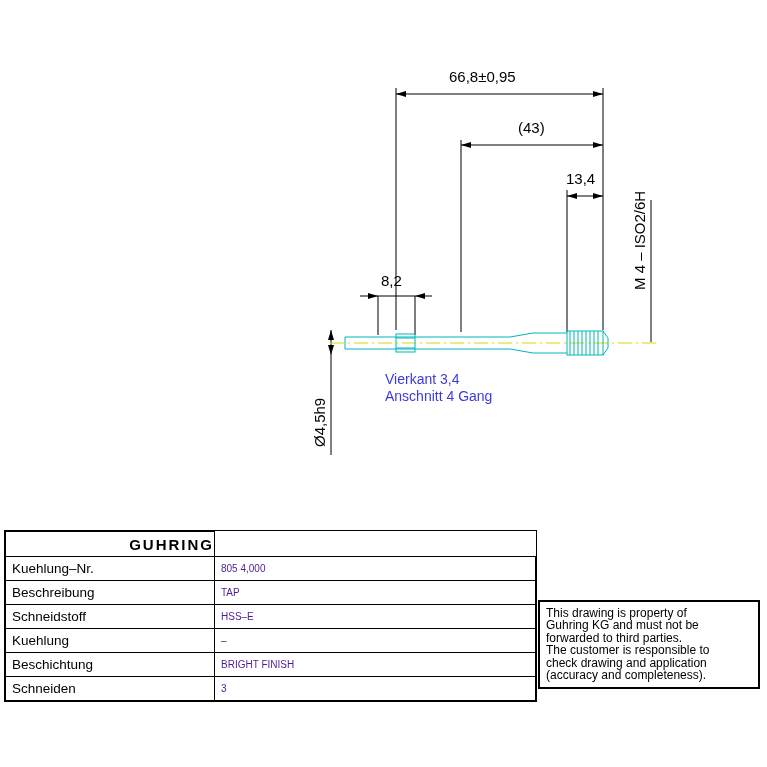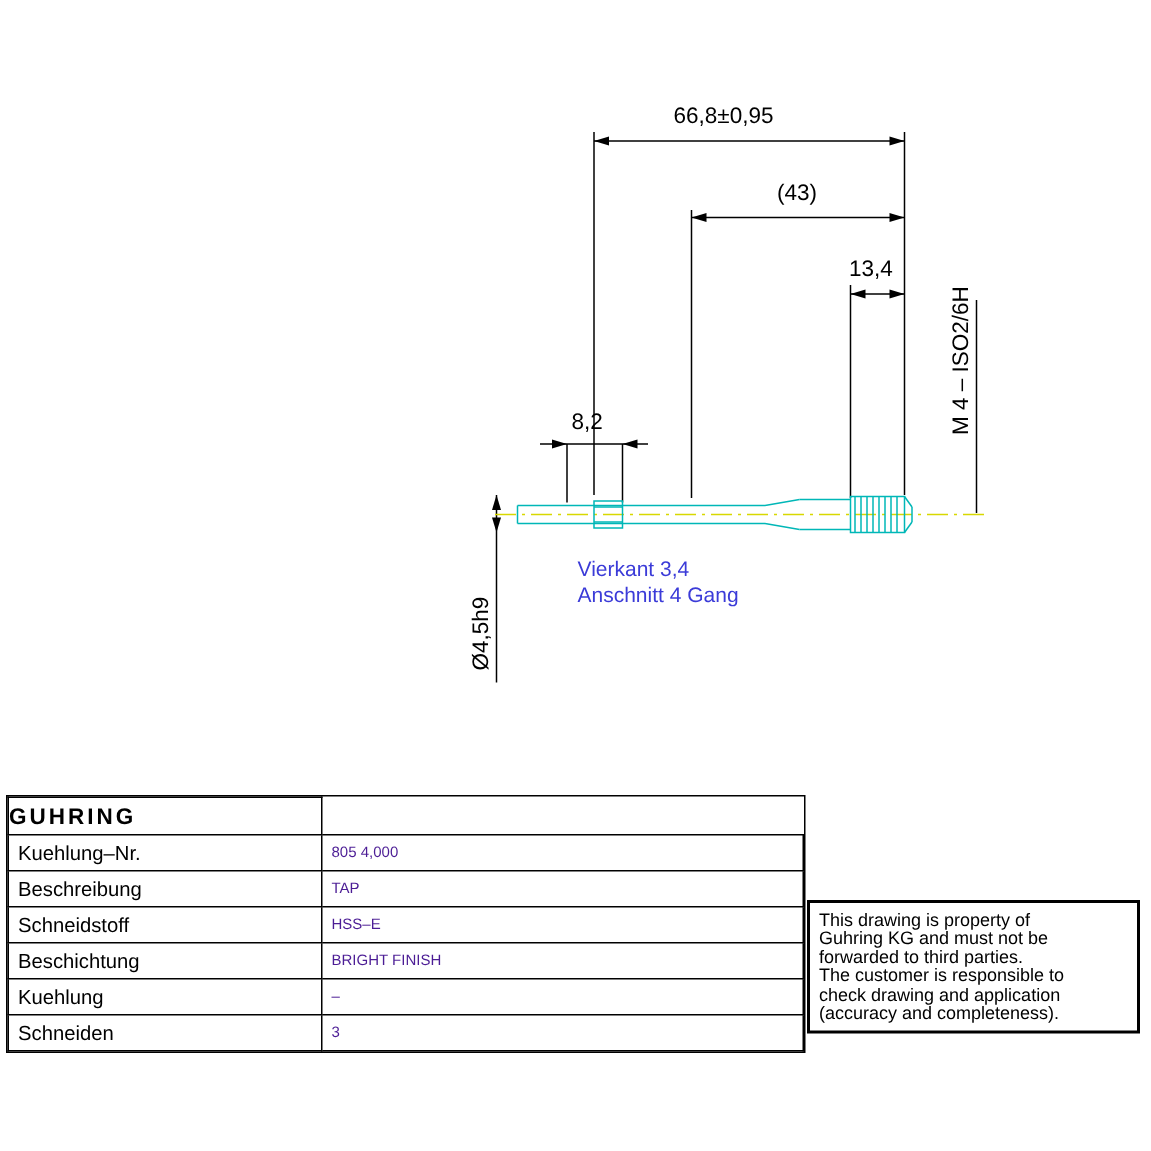--- a/index.html
+++ b/index.html
@@ -64,21 +64,21 @@
     color: #000000;
   }
   .titleblock td.value {
     color: #4c1d95;
     font-size: 10px;
     margin-top: 12px;
   }
   .logo-cell {
     height: 24px !important;
     padding: 0 !important;
-    text-align: left;
+    text-align: right;
   }
   .logo-text {
     font-family: "Liberation Sans", sans-serif;
     font-size: 15px;
     letter-spacing: 2px;
     color: #000000;
     font-weight: bold;
     display: inline-block;
     padding: 1px 0 0 0;
     
@@ -211,26 +211,26 @@
         </tr>
         <tr>
           <td class="label">Beschreibung</td>
           <td class="value">TAP</td>
         </tr>
         <tr>
           <td class="label">Schneidstoff</td>
           <td class="value">HSS–E</td>
         </tr>
         <tr>
+          <td class="label">Kuehlung</td>
+          <td class="value">–</td>
+        </tr>
+        <tr>
           <td class="label">Beschichtung</td>
           <td class="value">BRIGHT FINISH</td>
-        </tr>
-        <tr>
-          <td class="label">Kuehlung</td>
-          <td class="value">–</td>
         </tr>
         <tr>
           <td class="label">Schneiden</td>
           <td class="value">3</td>
         </tr>
       </tbody>
     </table>
   </div>
 
   <div class="notebox">

